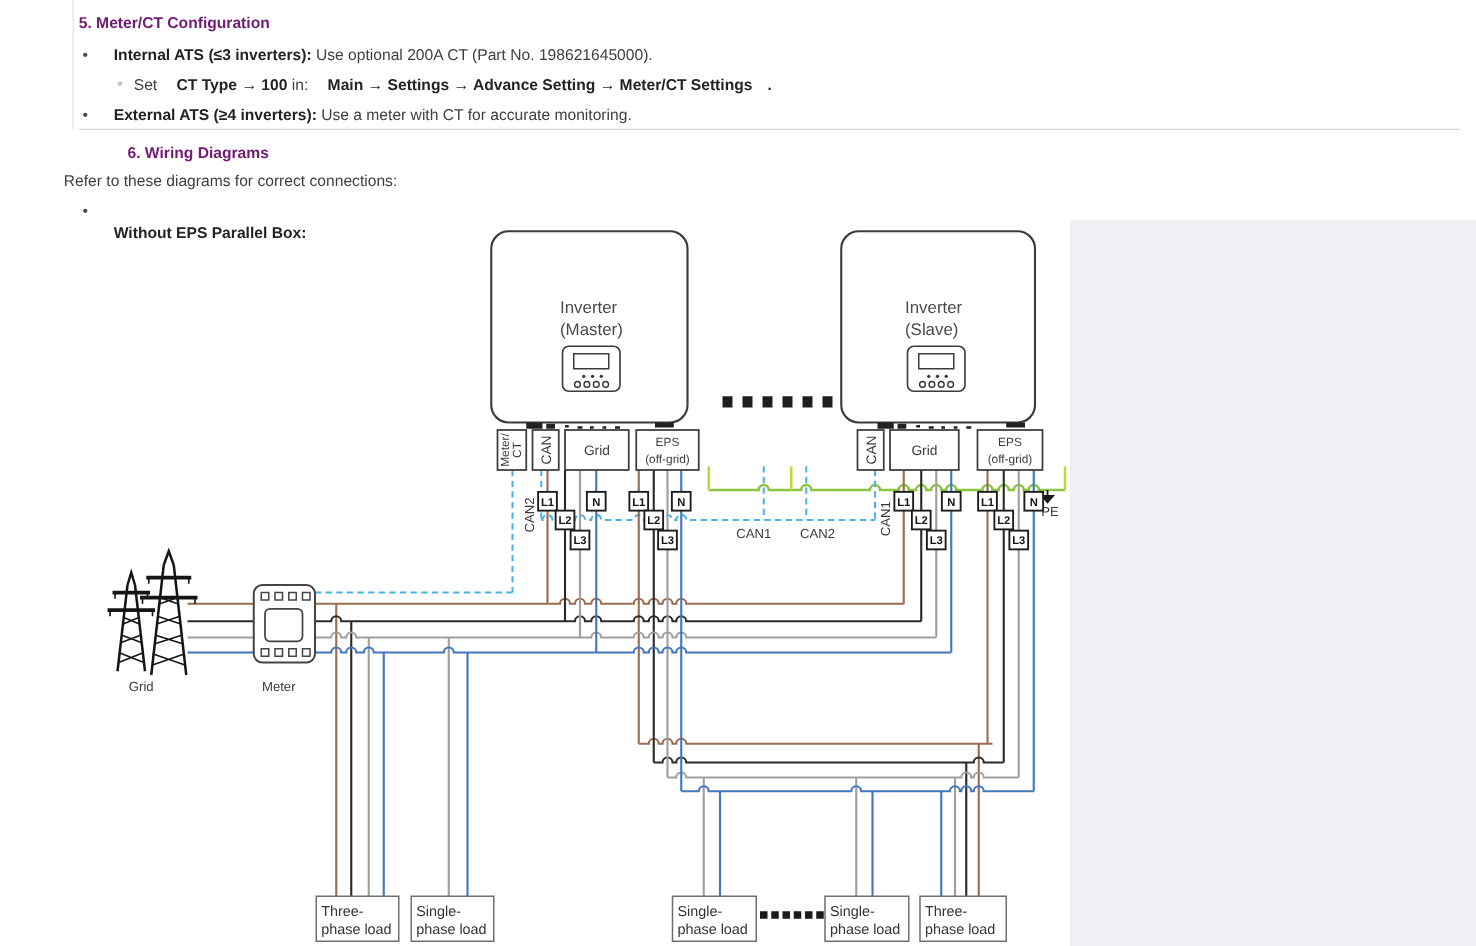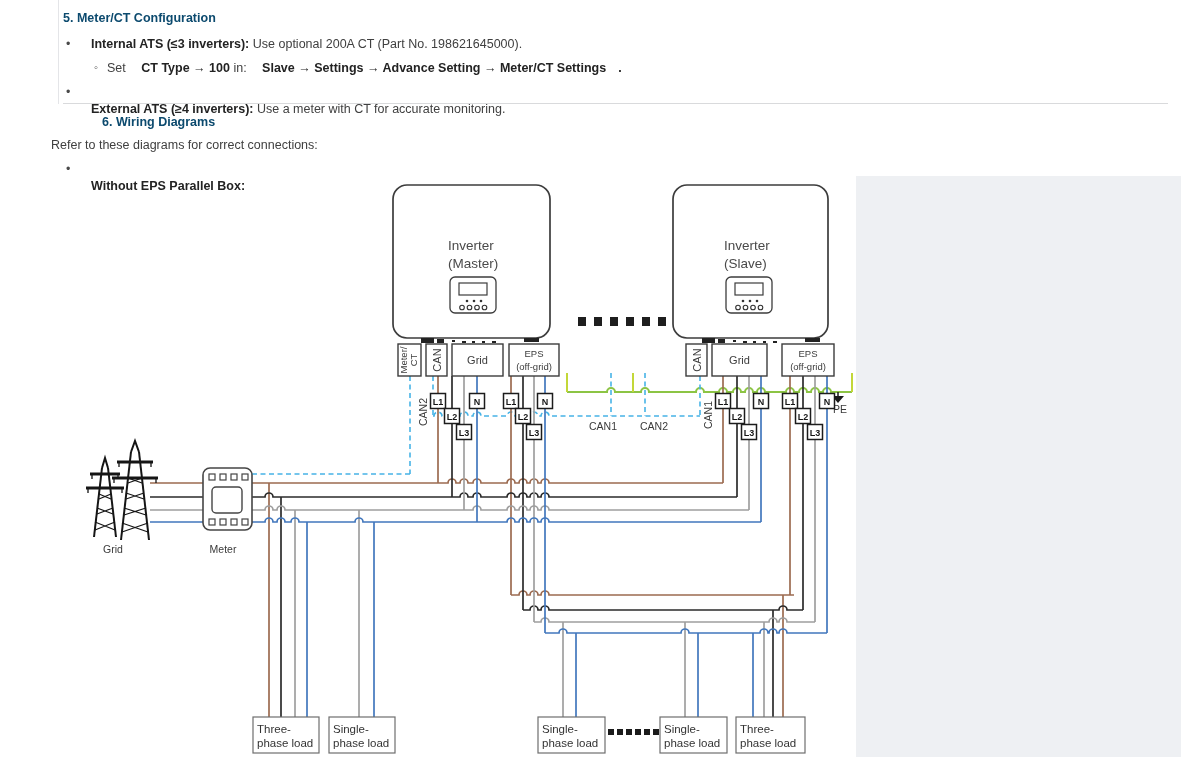--- a/index.html
+++ b/index.html
@@ -1,21 +1,21 @@
 <!DOCTYPE html>
 <html><head>
 <meta charset="utf-8">
 <style>
   html,body{margin:0;padding:0;}
   body{width:1181px;height:757px;position:relative;background:#ffffff;
        font-family:"Liberation Sans","DejaVu Sans",sans-serif;overflow:hidden;}
   .vline{position:absolute;left:58px;top:0;width:1px;height:104px;background:#e4e5e8;}
   .tline{position:absolute;font-size:12.5px;color:#404040;white-space:nowrap;line-height:16px;}
   .tline b{color:#232323;padding-left:12px;}
-  .h{font-weight:bold;color:#0c4a6e;text-align:center;}
+  .h{font-weight:bold;color:#701a75;text-align:center;}
   .marker{position:absolute;font-size:12.5px;color:#4a4a4a;line-height:16px;}
   .divider{position:absolute;left:63px;top:103px;width:1105px;height:1px;background:#d9dadc;}
   svg text{font-family:"Liberation Sans","DejaVu Sans",sans-serif;}
   .dg-title{font-size:13.5px;fill:#4a4a4a;}
   .dg-port{font-size:11px;fill:#3c3c3c;}
   .dg-port-sm{font-size:9.5px;fill:#3c3c3c;}
   .dg-term{font-size:9px;font-weight:bold;fill:#151515;}
   .dg-lbl{font-size:10.5px;fill:#3a3a3a;}
   .dg-load{font-size:11.5px;fill:#333333;}
 </style>
@@ -23,24 +23,24 @@
 <body>
 
 <div class="vline"></div>
 
 <div class="tline h" style="left:63px;top:10px;position:absolute;">5. Meter/CT Configuration</div>
 
 <span class="marker" style="left:66px;top:36px;">•</span>
 <div class="tline" style="left:79px;top:36px;position:absolute;"><b>Internal ATS (≤3 inverters):</b><span> Use optional 200A CT (Part No. 198621645000).</span></div>
 
 <span class="marker" style="left:94px;top:59px;font-size:11px;">◦</span>
-<div class="tline" style="left:107px;top:60px;position:absolute;"><span>Set </span><b>CT Type → 100</b><span> in: </span><b>Slave → Settings → Advance Setting → Meter/CT Settings</b><b>.</b></div>
+<div class="tline" style="left:107px;top:60px;position:absolute;"><span>Set </span><b>CT Type → 100</b><span> in: </span><b>Main → Settings → Advance Setting → Meter/CT Settings</b><b>.</b></div>
 
 <span class="marker" style="left:66px;top:84px;">•</span>
-<div class="tline" style="left:79px;top:101px;position:absolute;"><b>External ATS (≥4 inverters):</b><span> Use a meter with CT for accurate monitoring.</span></div>
+<div class="tline" style="left:79px;top:84px;position:absolute;"><b>External ATS (≥4 inverters):</b><span> Use a meter with CT for accurate monitoring.</span></div>
 
 <div class="divider"></div>
 
 <div class="tline h" style="left:63px;top:114px;position:absolute;margin-left:39px;">6. Wiring Diagrams</div>
 <div class="tline" style="left:51px;top:137px;position:absolute;">Refer to these diagrams for correct connections:</div>
 <span class="marker" style="left:66px;top:161px;">•</span>
 <div class="tline" style="left:79px;top:178px;position:absolute;"><b>Without EPS Parallel Box:</b></div>
 
 <svg style="position:absolute;left:0;top:176px;" width="1181" height="581" viewBox="0 176 1181 581">
 

